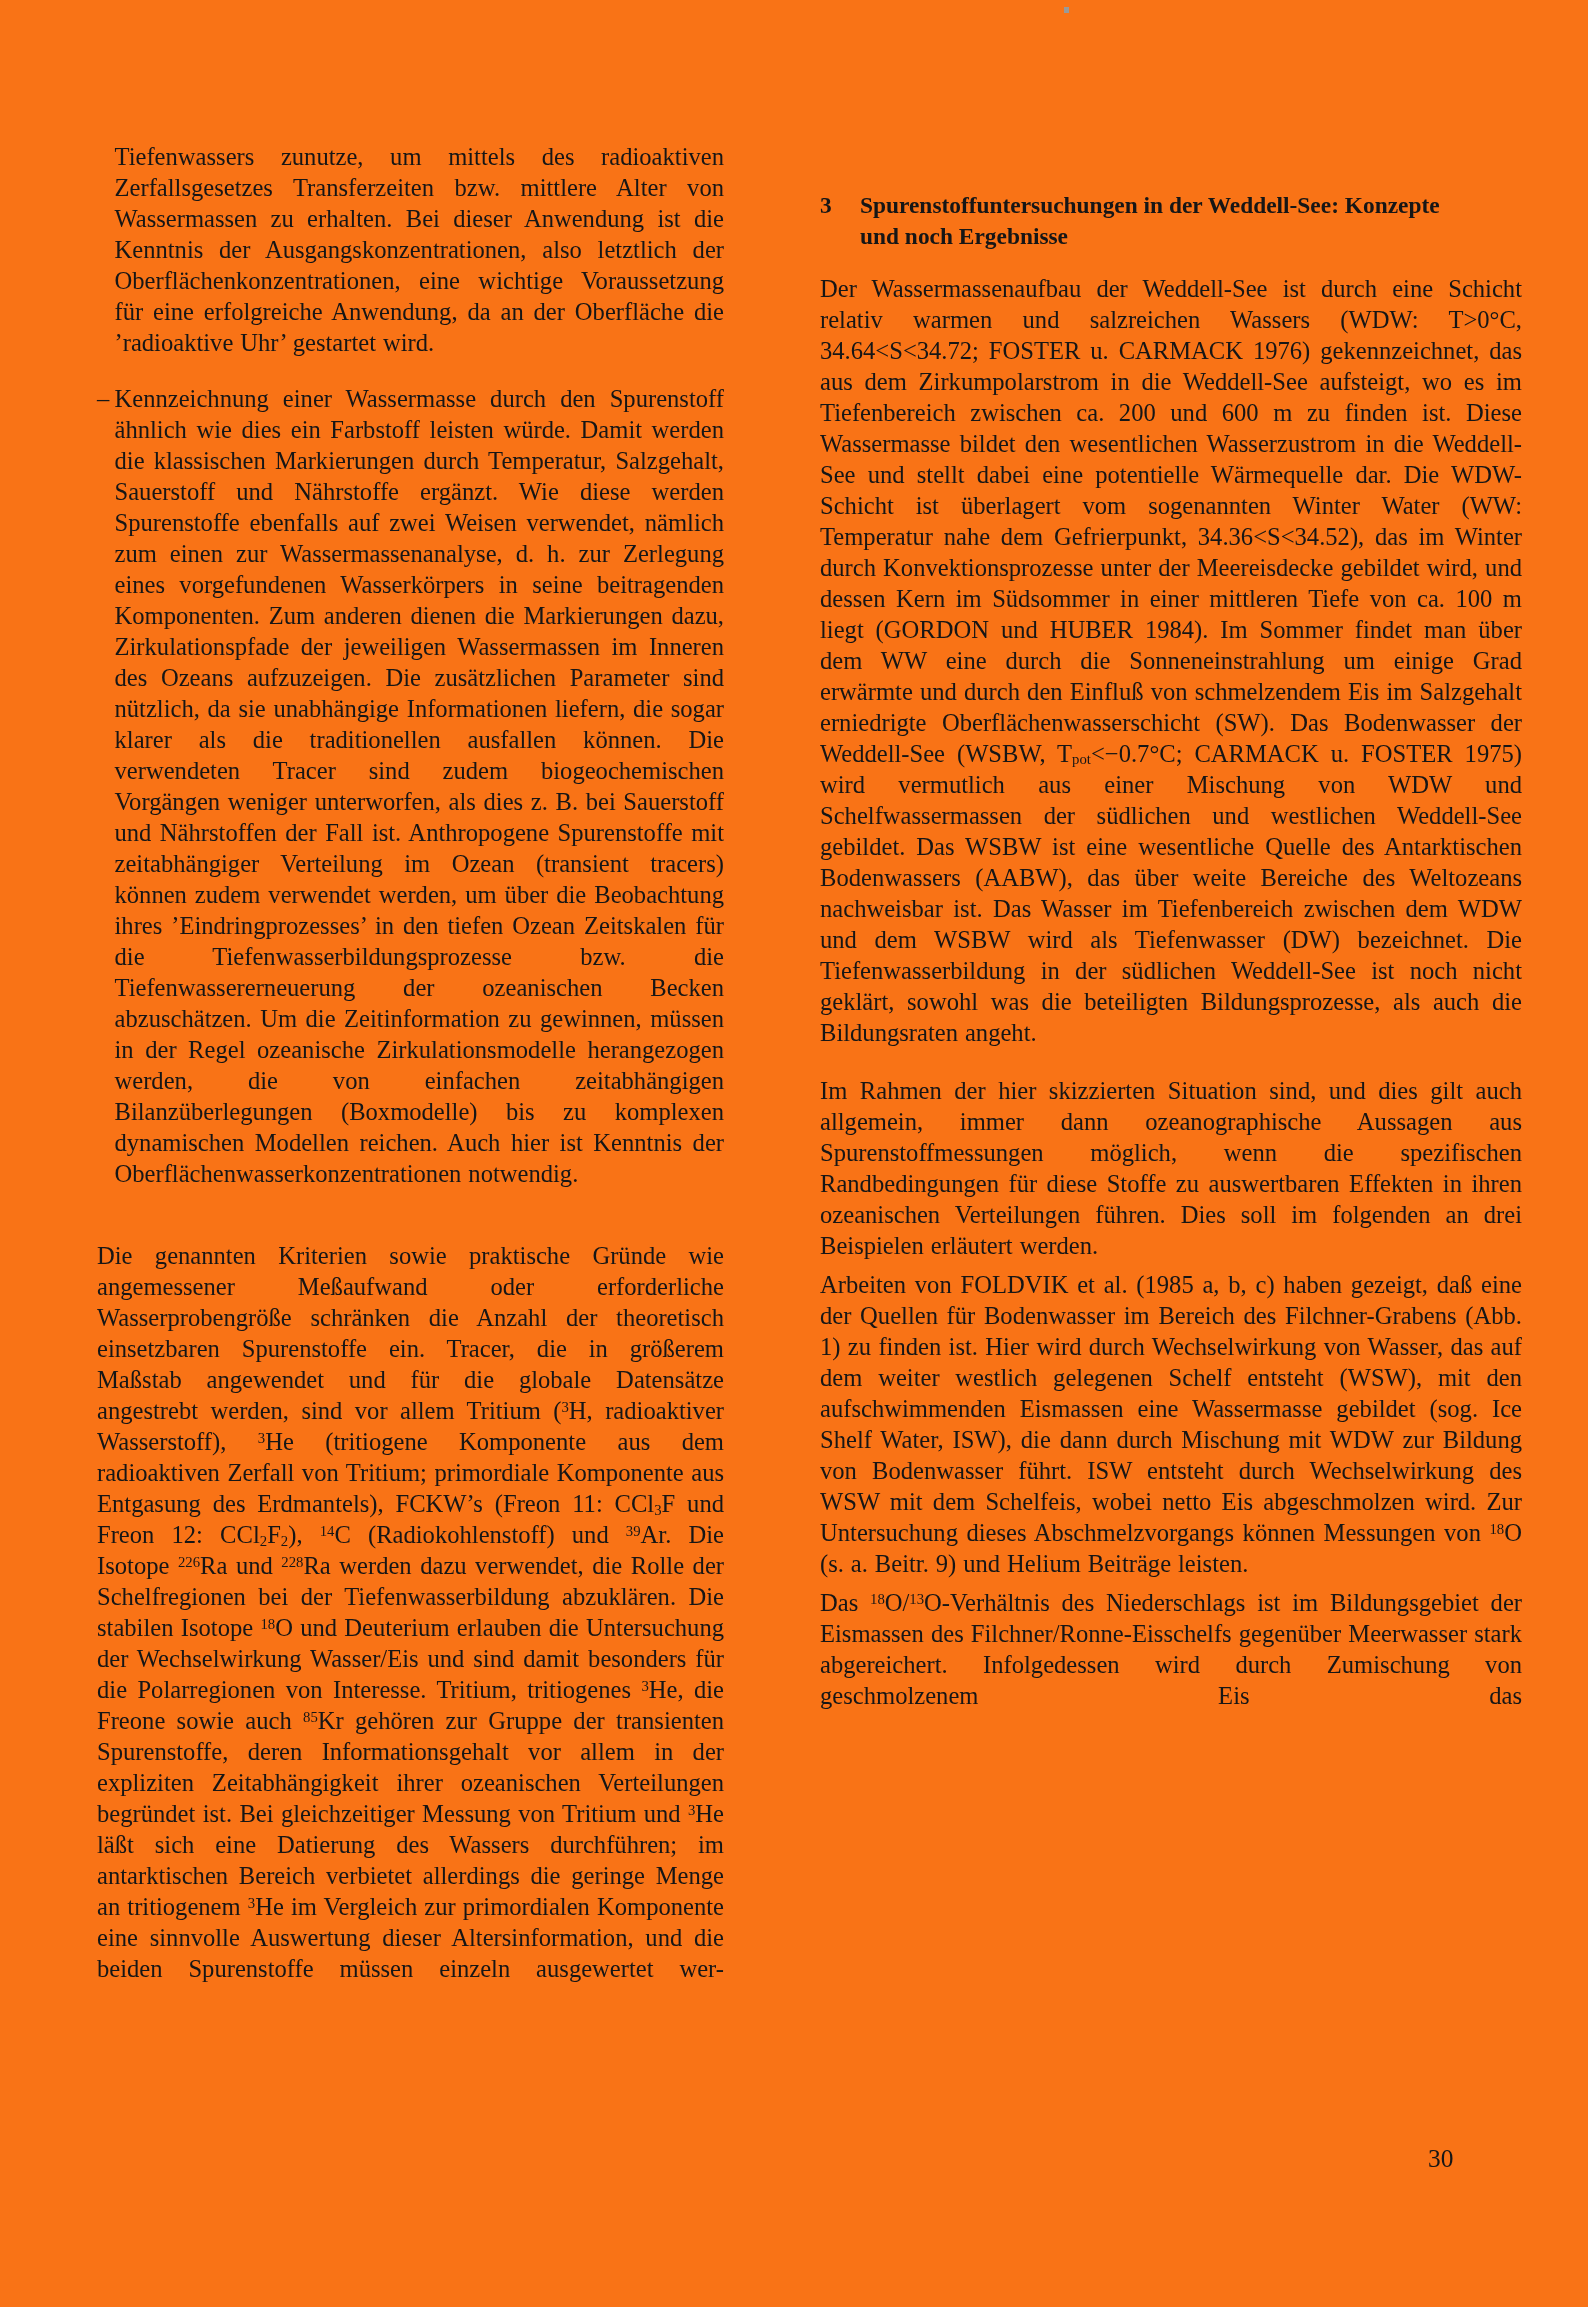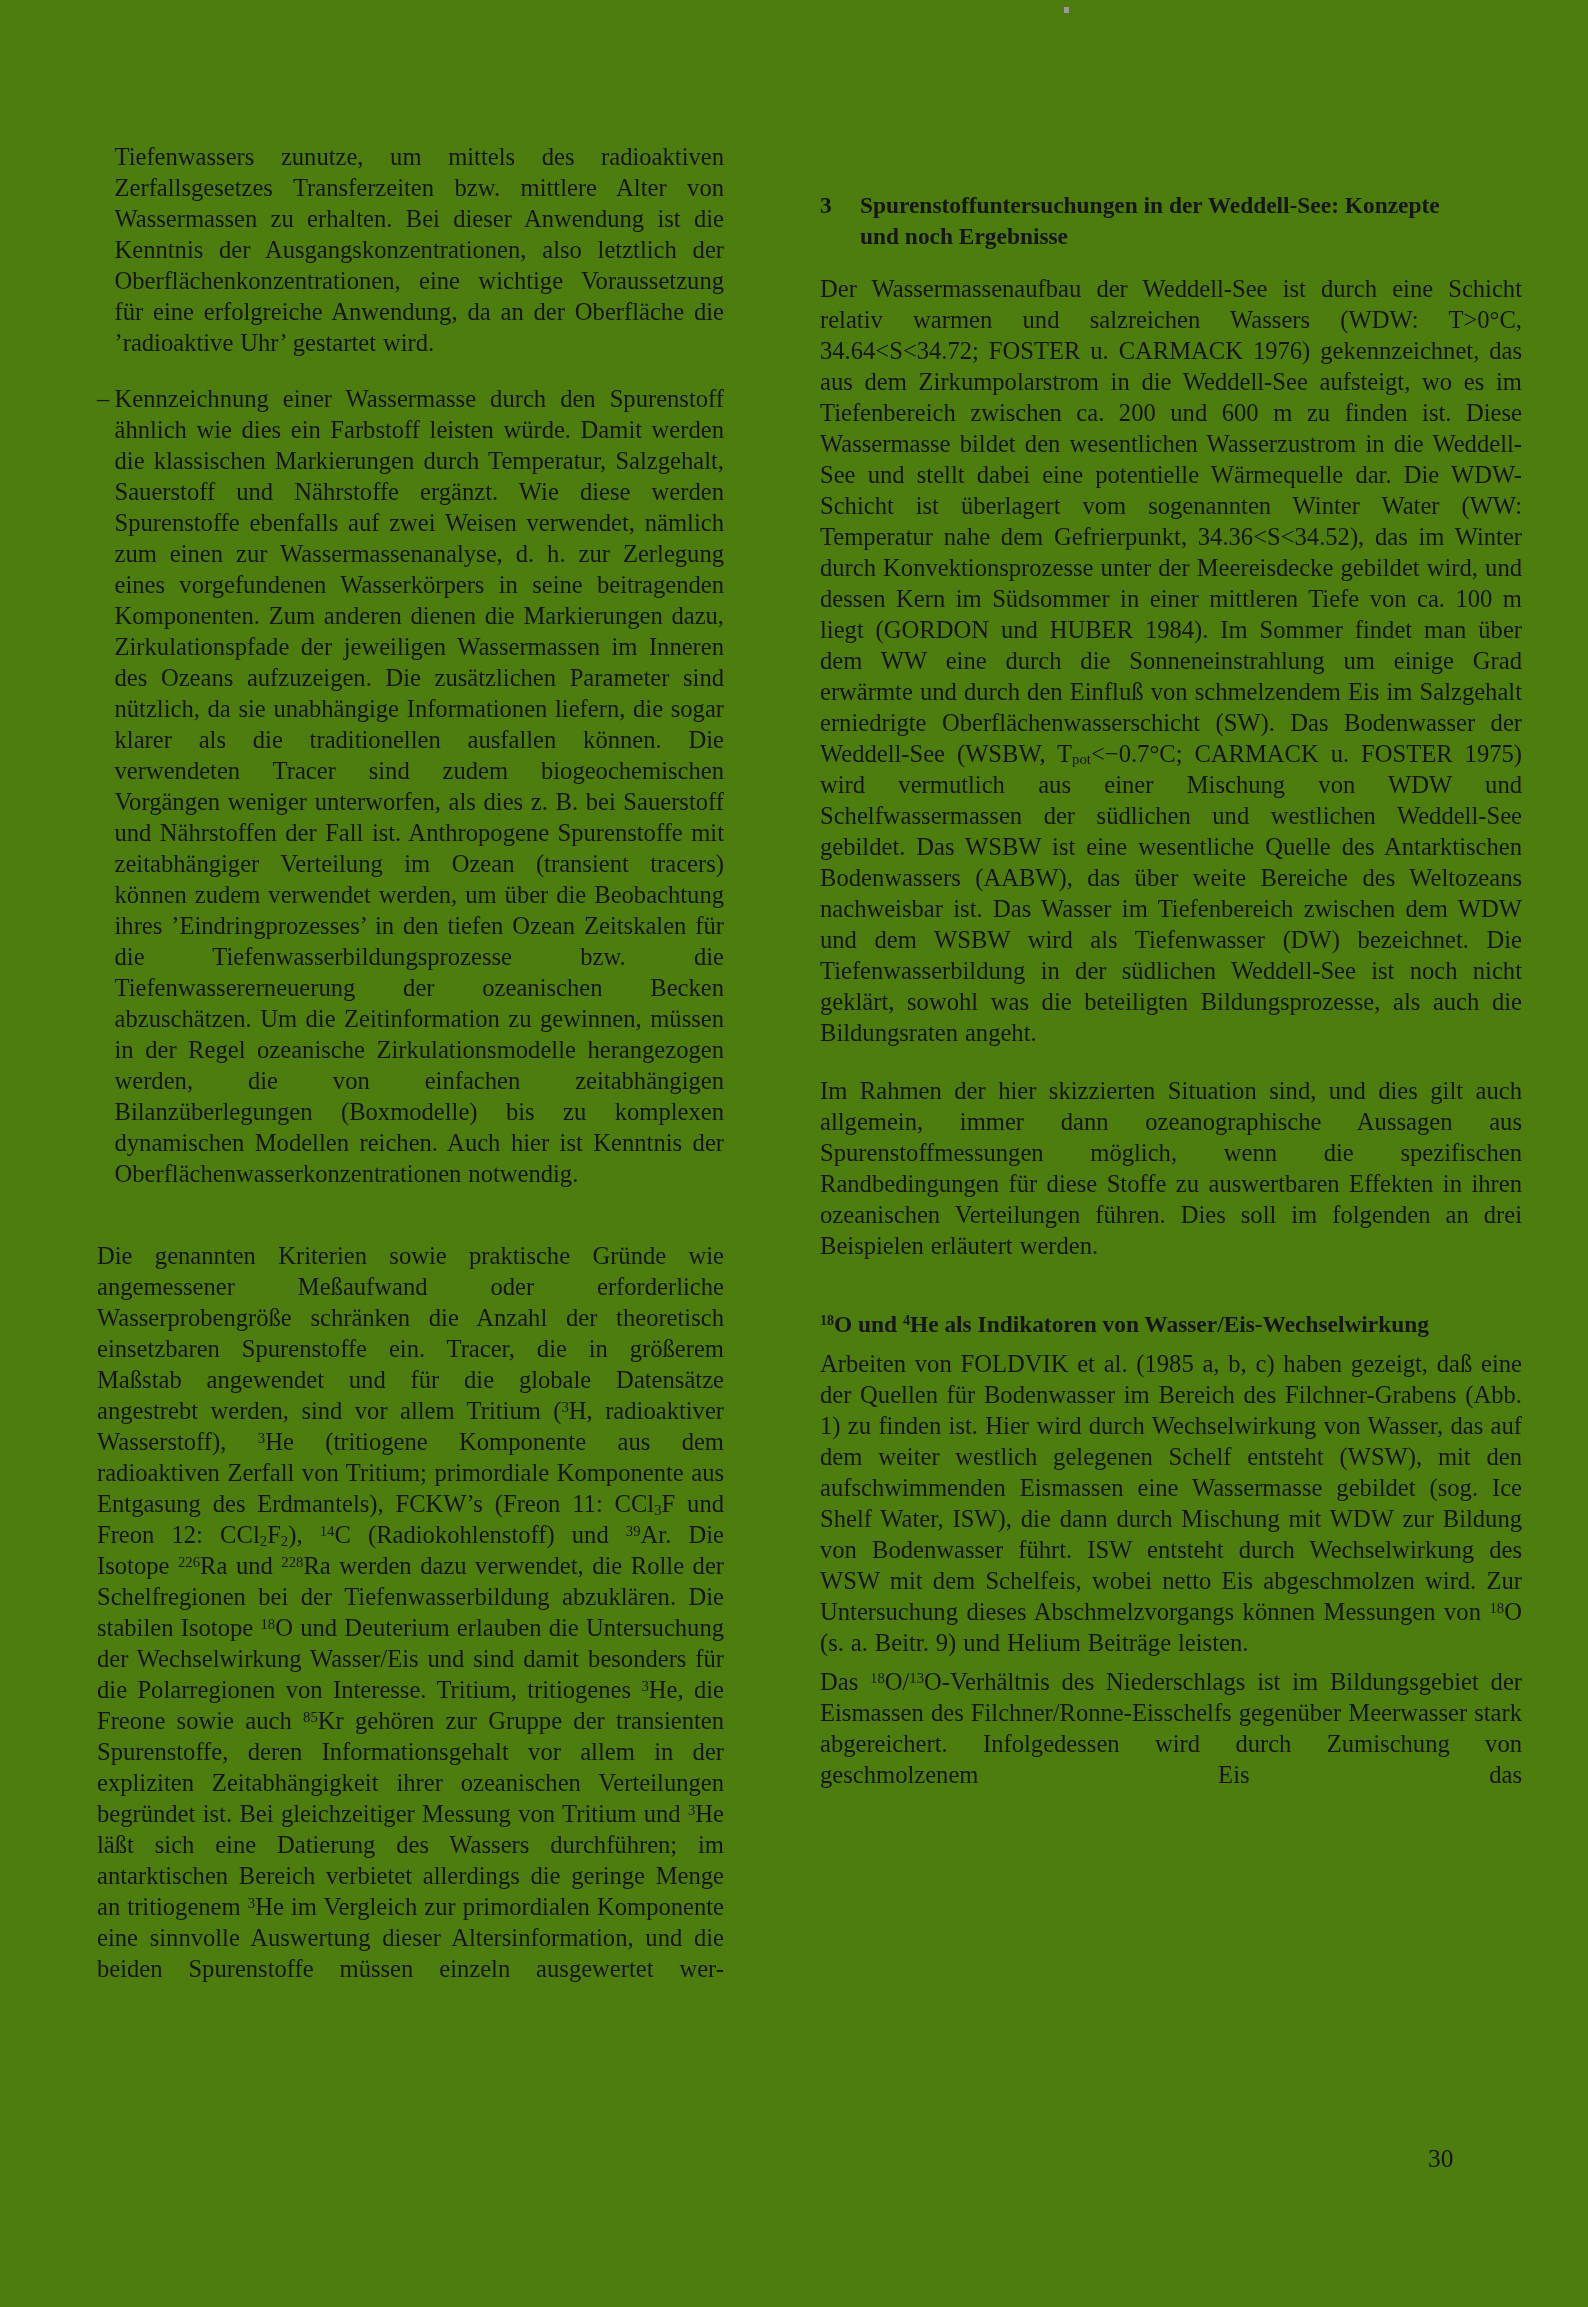--- a/index.html
+++ b/index.html
@@ -1,20 +1,20 @@
 <!DOCTYPE html>
 <html lang="de" style="font-size:12.7px"><head>
 <meta charset="utf-8">
 <style>
   html,body{margin:0;padding:0;background:#e8e8e4;}
   .page{
     position:relative;
     width:1588px;height:2307px;
     margin:0 auto;
-    background:#4d7c0f;
+    background:#f97316;
     color:#161616;
     font-family:"Liberation Serif","DejaVu Serif",serif;
     overflow:hidden;
   }
   .col{position:absolute;top:141px;}
   .col-left{left:97px;width:627px;}
   .col-right{left:820px;width:702px;}
   .para{
     margin:0;
     font-size:24.6px;
@@ -83,21 +83,20 @@
     <div class="section-heading">
       <span class="section-number">3</span>
       <span class="section-title">Spurenstoffuntersuchungen in der Weddell-See: Konzepte
 und noch Ergebnisse</span>
     </div>
 
     <p class="para mt-after-heading">Der Wassermassenaufbau der Weddell-See ist durch eine Schicht relativ warmen und salzreichen Wassers (WDW: T&gt;0°C, 34.64&lt;S&lt;34.72; FOSTER u. CARMACK 1976) gekennzeichnet, das aus dem Zirkumpolarstrom in die Weddell-See aufsteigt, wo es im Tiefenbereich zwischen ca. 200 und 600 m zu finden ist. Diese Wassermasse bildet den wesentlichen Wasserzustrom in die Weddell-See und stellt dabei eine potentielle Wärmequelle dar. Die WDW-Schicht ist überlagert vom sogenannten Winter Water (WW: Temperatur nahe dem Gefrierpunkt, 34.36&lt;S&lt;34.52), das im Winter durch Konvektionsprozesse unter der Meereisdecke gebildet wird, und dessen Kern im Südsommer in einer mittleren Tiefe von ca. 100 m liegt (GORDON und HUBER 1984). Im Sommer findet man über dem WW eine durch die Sonneneinstrahlung um einige Grad erwärmte und durch den Einfluß von schmelzendem Eis im Salzgehalt erniedrigte Oberflächenwasserschicht (SW). Das Bodenwasser der Weddell-See (WSBW, T<sub>pot</sub>&lt;−0.7°C; CARMACK u. FOSTER 1975) wird vermutlich aus einer Mischung von WDW und Schelfwassermassen der südlichen und westlichen Weddell-See gebildet. Das WSBW ist eine wesentliche Quelle des Antarktischen Bodenwassers (AABW), das über weite Bereiche des Weltozeans nachweisbar ist. Das Wasser im Tiefenbereich zwischen dem WDW und dem WSBW wird als Tiefenwasser (DW) bezeichnet. Die Tiefenwasserbildung in der südlichen Weddell-See ist noch nicht geklärt, sowohl was die beteiligten Bildungsprozesse, als auch die Bildungsraten angeht.</p>
 
     <p class="para mt-large">Im Rahmen der hier skizzierten Situation sind, und dies gilt auch allgemein, immer dann ozeanographische Aussagen aus Spurenstoffmessungen möglich, wenn die spezifischen Randbedingungen für diese Stoffe zu auswertbaren Effekten in ihren ozeanischen Verteilungen führen. Dies soll im folgenden an drei Beispielen erläutert werden.</p>
 
-    <div class="subsection-heading"><sup>18</sup>O und <sup>4</sup>He als Indikatoren von Wasser/Eis-Wechselwirkung</div>
 
     <p class="para mt-med">Arbeiten von FOLDVIK et al. (1985 a, b, c) haben gezeigt, daß eine der Quellen für Bodenwasser im Bereich des Filchner-Grabens (Abb. 1) zu finden ist. Hier wird durch Wechselwirkung von Wasser, das auf dem weiter westlich gelegenen Schelf entsteht (WSW), mit den aufschwimmenden Eismassen eine Wassermasse gebildet (sog. Ice Shelf Water, ISW), die dann durch Mischung mit WDW zur Bildung von Bodenwasser führt. ISW entsteht durch Wechselwirkung des WSW mit dem Schelfeis, wobei netto Eis abgeschmolzen wird. Zur Untersuchung dieses Abschmelzvorgangs können Messungen von <sup>18</sup>O (s. a. Beitr. 9) und Helium Beiträge leisten.</p>
 
     <p class="para mt-med justify-last">Das <sup>18</sup>O/<sup>13</sup>O-Verhältnis des Niederschlags ist im Bildungsgebiet der Eismassen des Filchner/Ronne-Eisschelfs gegenüber Meerwasser stark abgereichert. Infolgedessen wird durch Zumischung von geschmolzenem Eis das</p>
   </div>
 
   <div class="page-number">30</div>
 
 </div>
 

